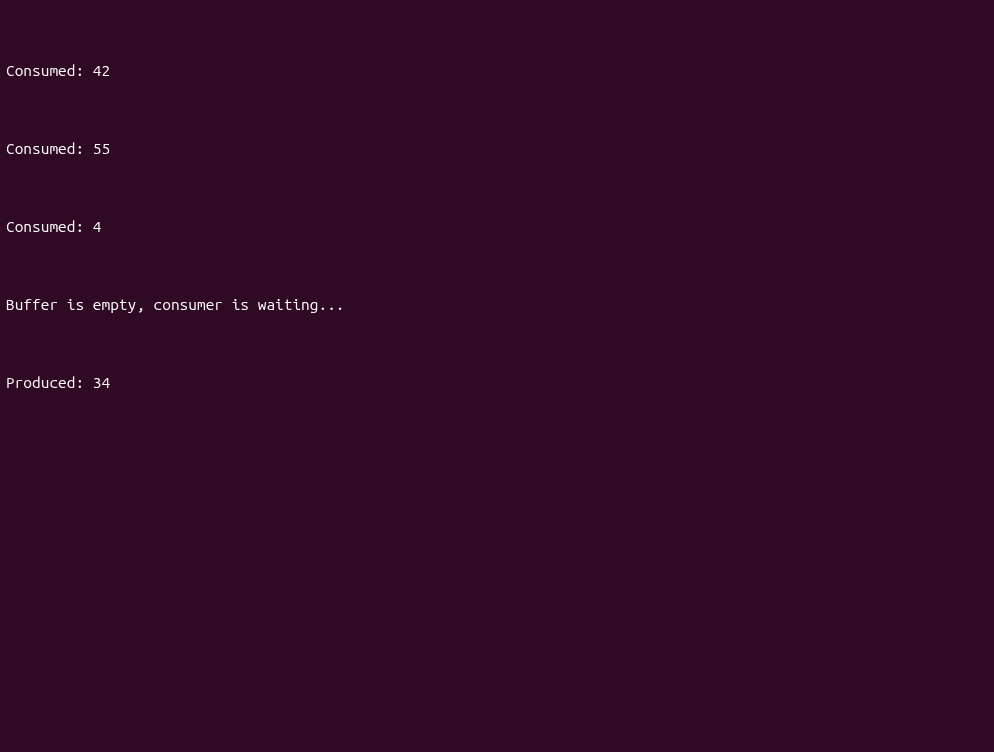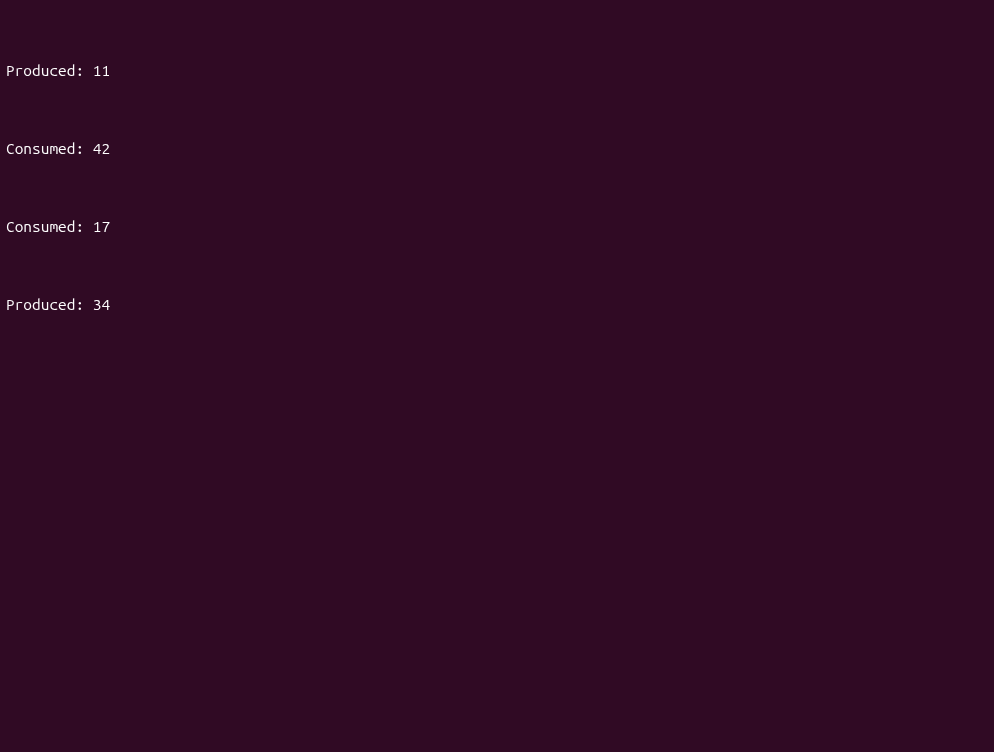--- a/index.html
+++ b/index.html
@@ -21,23 +21,24 @@
   }
   .line {
     display: block;
     height: 26px;
   }
 </style>
 </head>
 <body>
 
 <div class="terminal">
-  <span class="line">Produced: 11</span>
   <span class="line">Consumed: 42</span>
-  <span class="line">Consumed: 17</span>
+  <span class="line">Consumed: 55</span>
+  <span class="line">Consumed: 4</span>
+  <span class="line">Buffer is empty, consumer is waiting...</span>
   <span class="line">Produced: 34</span>
   
   
   
   
   
   
   
   
   

